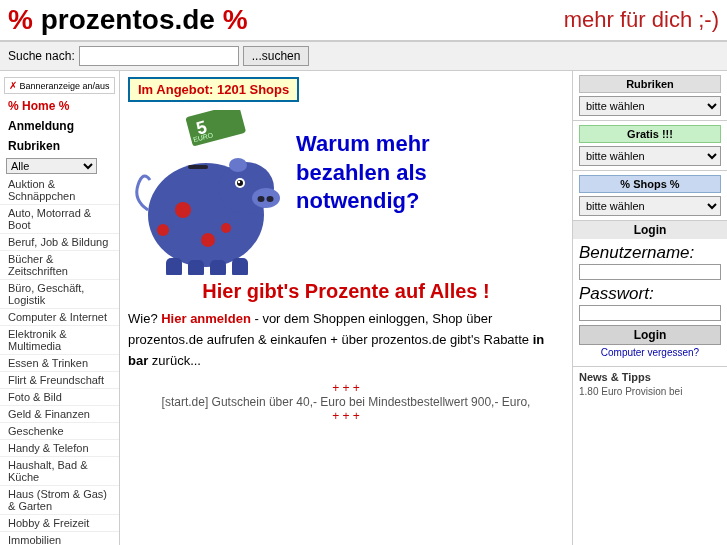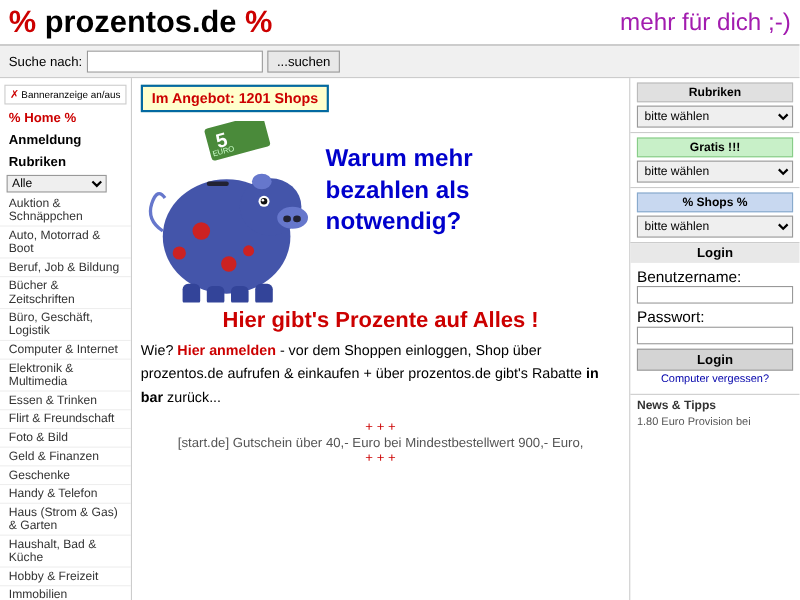--- a/index.html
+++ b/index.html
@@ -17,21 +17,21 @@
     }
     #logo {
       font-size: 28px;
       font-family: 'Comic Sans MS', cursive, sans-serif;
       font-weight: bold;
       color: #000;
     }
     #tagline {
       font-size: 22px;
       font-family: 'Comic Sans MS', cursive, sans-serif;
-      color: #a21caf;
+      color: #b91c1c;
     }
 
     
     #searchbar {
       background: #f0f0f0;
       border-bottom: 1px solid #ccc;
       padding: 4px 8px;
       display: flex;
       align-items: center;
       gap: 4px;
@@ -190,21 +190,21 @@
       font-size: 12px;
     }
     #login-title {
       font-weight: bold;
       text-align: center;
       background: #e8e8e8;
       padding: 2px 4px;
       margin: -4px -6px 4px -6px;
       font-size: 12px;
     }
-    .login-label { font-size: 14px; margin-bottom: 1px; }
+    .login-label { font-size: 17px; margin-bottom: 1px; font-style: italic; }
     .login-input {
       width: 100%;
       border: 1px solid #999;
       padding: 1px 3px;
       font-size: 11px;
       margin-bottom: 4px;
     }
     #login-button {
       background: #d4d4d4;
       border: 1px solid #999;
@@ -293,22 +293,22 @@
         <div class="sidebar-nav-item">Bücher &amp; Zeitschriften</div>
         <div class="sidebar-nav-item">Büro, Geschäft, Logistik</div>
         <div class="sidebar-nav-item">Computer &amp; Internet</div>
         <div class="sidebar-nav-item">Elektronik &amp; Multimedia</div>
         <div class="sidebar-nav-item">Essen &amp; Trinken</div>
         <div class="sidebar-nav-item">Flirt &amp; Freundschaft</div>
         <div class="sidebar-nav-item">Foto &amp; Bild</div>
         <div class="sidebar-nav-item">Geld &amp; Finanzen</div>
         <div class="sidebar-nav-item">Geschenke</div>
         <div class="sidebar-nav-item">Handy &amp; Telefon</div>
+        <div class="sidebar-nav-item">Haushalt, Bad &amp; Küche</div>
         <div class="sidebar-nav-item">Haus (Strom &amp; Gas) &amp; Garten</div>
-        <div class="sidebar-nav-item">Haushalt, Bad &amp; Küche</div>
         <div class="sidebar-nav-item">Hobby &amp; Freizeit</div>
         <div class="sidebar-nav-item">Immobilien</div>
       </div>
   </div>
 
   <div id="center-content">
     <div id="offer-banner">Im Angebot: 1201 Shops</div>
     <div id="center-top">
 
       <div id="piggy-bank">

